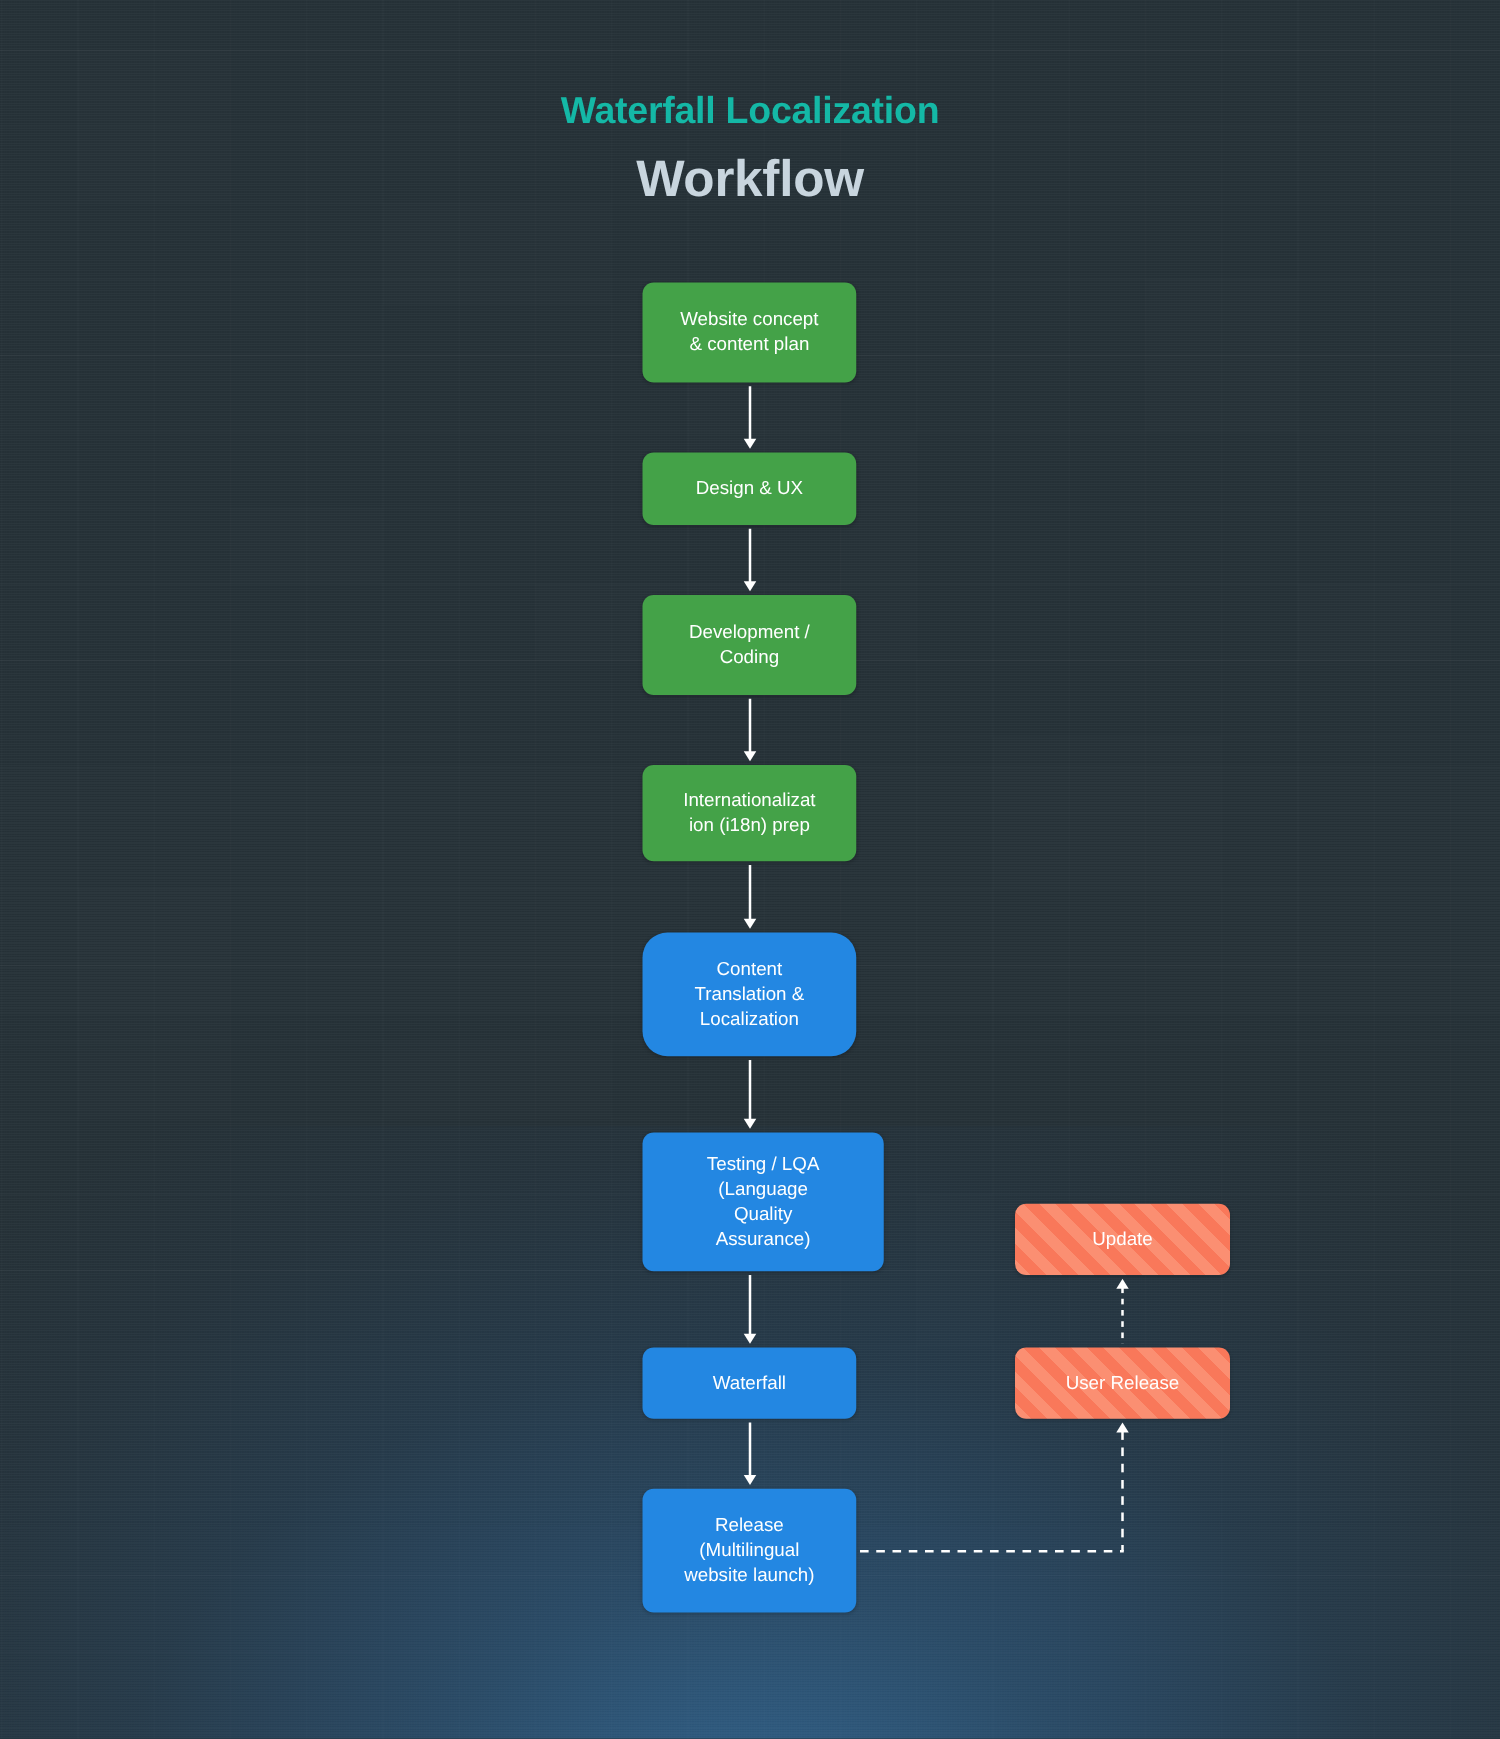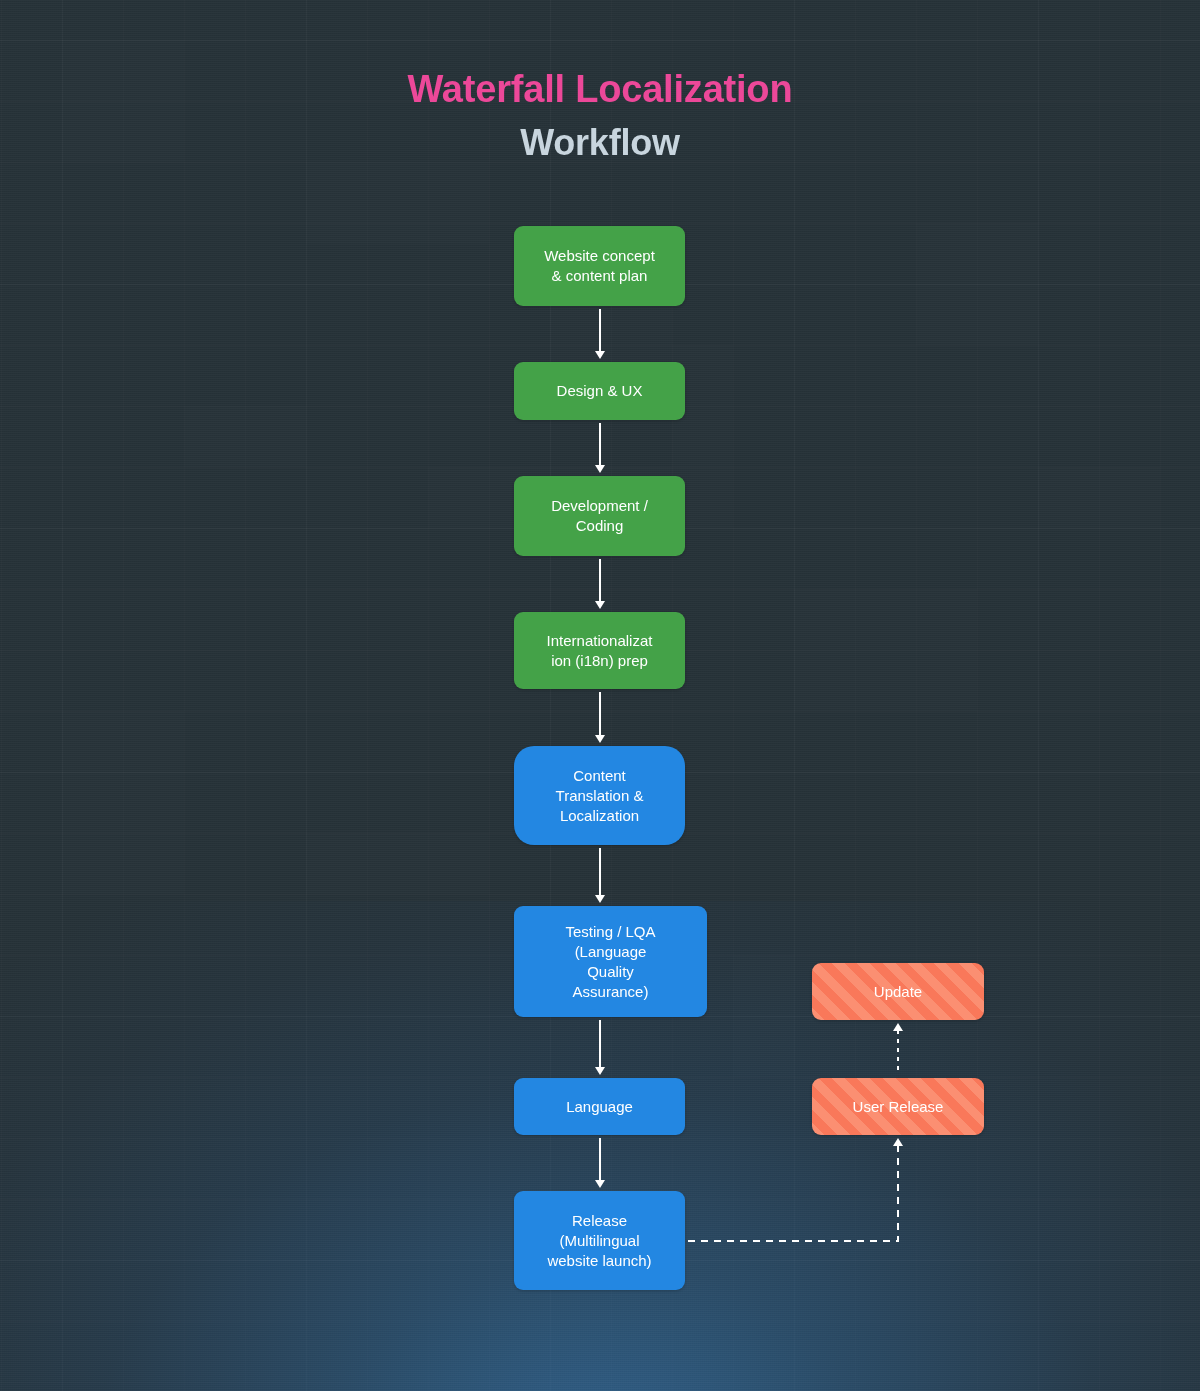--- a/index.html
+++ b/index.html
@@ -80,29 +80,29 @@
   #title-block {
     position: absolute;
     left: 0;
     top: 62px;
     width: 1200px;
     text-align: center;
     pointer-events: none;
   }
   #title-line-1 {
     display: block;
-    font-size: 38px;
+    font-size: 30px;
     font-weight: bold;
     letter-spacing: -0.2px;
-    color: #ec4899;
+    color: #14b8a6;
     line-height: 54px;
   }
   #title-line-2 {
     display: block;
-    font-size: 36px;
+    font-size: 41px;
     font-weight: bold;
     letter-spacing: -0.2px;
     color: #c8d5de;
     line-height: 54px;
   }
 
   
   .node {
     position: absolute;
     border-radius: 9px;
@@ -240,21 +240,21 @@
 Translation &amp;
 Localization</span>
       </div>
       <div class="node node-blue" style="left: 514px; top: 906px; width: 193px; height: 111px;">
         <span>Testing / LQA
 (Language
 Quality
 Assurance)</span>
       </div>
       <div class="node node-blue" style="left: 514px; top: 1078px; width: 171px; height: 57px;">
-        <span>Language</span>
+        <span>Waterfall</span>
       </div>
       <div class="node node-blue" style="left: 514px; top: 1191px; width: 171px; height: 99px;">
         <span>Release
 (Multilingual
 website launch)</span>
       </div>
       <div class="node node-orange" style="left: 812px; top: 963px; width: 172px; height: 57px;">
         <span>Update</span>
       </div>
       <div class="node node-orange" style="left: 812px; top: 1078px; width: 172px; height: 57px;">

